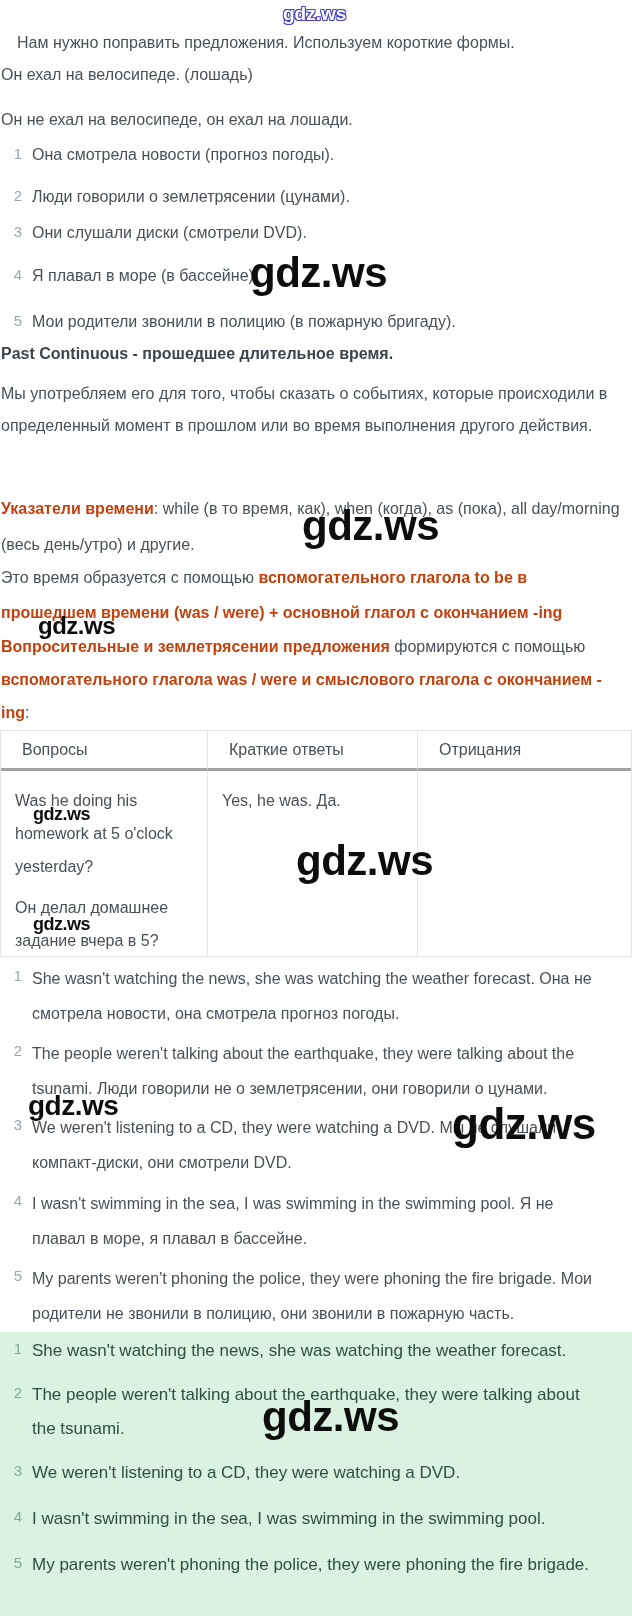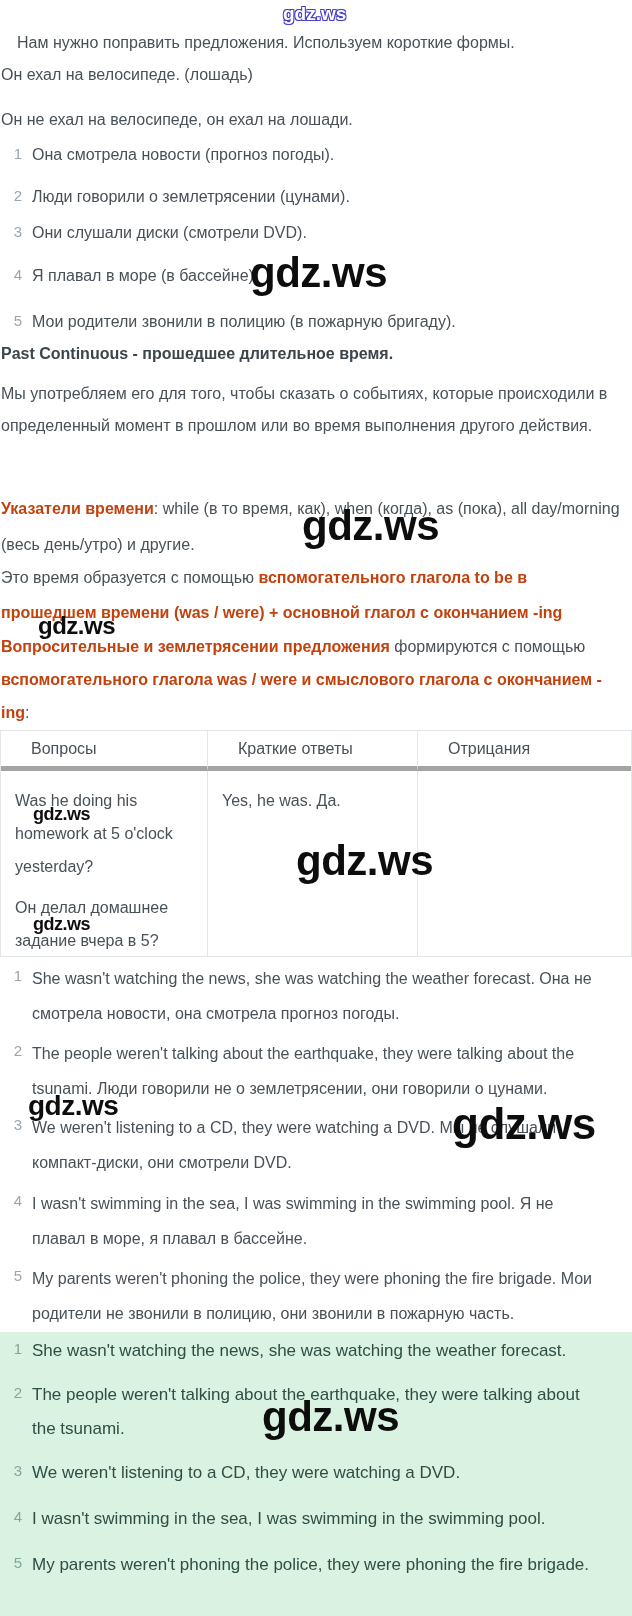--- a/index.html
+++ b/index.html
@@ -16,21 +16,21 @@
   .wm{font-weight:bold;color:#0d0d0d;white-space:nowrap;z-index:5;letter-spacing:-0.5px;line-height:1;}
   .wm-big{font-size:42px;}
   .wm-med{font-size:28px;}
   .wm-small{font-size:18px;}
   .wm-top{font-size:19px;font-weight:bold;color:#ffffff;line-height:1;z-index:5;white-space:nowrap;
     text-shadow:-1px -1px 0 #4840c8,1px -1px 0 #4840c8,-1px 1px 0 #4840c8,1px 1px 0 #4840c8;}
   
   .tbl{position:absolute;left:0;top:730px;width:630px;height:225px;display:grid;
        grid-template-columns:207px 210px 213px;grid-template-rows:40px 1fr;
        border:1px solid #e2e6e8;background:#fff;font-size:16px;color:#485058;}
-  .th{display:flex;align-items:center;padding-left:30px;border-bottom:5px solid #a3a3a3;}
+  .th{display:flex;align-items:center;padding-left:21px;border-bottom:3px solid #a3a3a3;}
   .td{padding:13px 12px 0 14px;line-height:33px;}
   .cdiv{border-right:1px solid #e2e6e8;}
   .td p,.th p{margin:0;}
   .td .p2{margin-top:8px;}
   
   .ans{position:absolute;left:32px;width:575px;font-size:16px;line-height:35px;color:#485058;}
   .green-bg{position:absolute;left:0;top:1332px;width:632px;height:284px;background:#d9f2e2;}
   .gans{position:absolute;left:32px;width:570px;font-size:17px;line-height:34px;color:#2f4f44;}
   .gnum{position:absolute;left:10px;width:12px;text-align:right;color:#84a795;font-size:15px;}
 </style>

